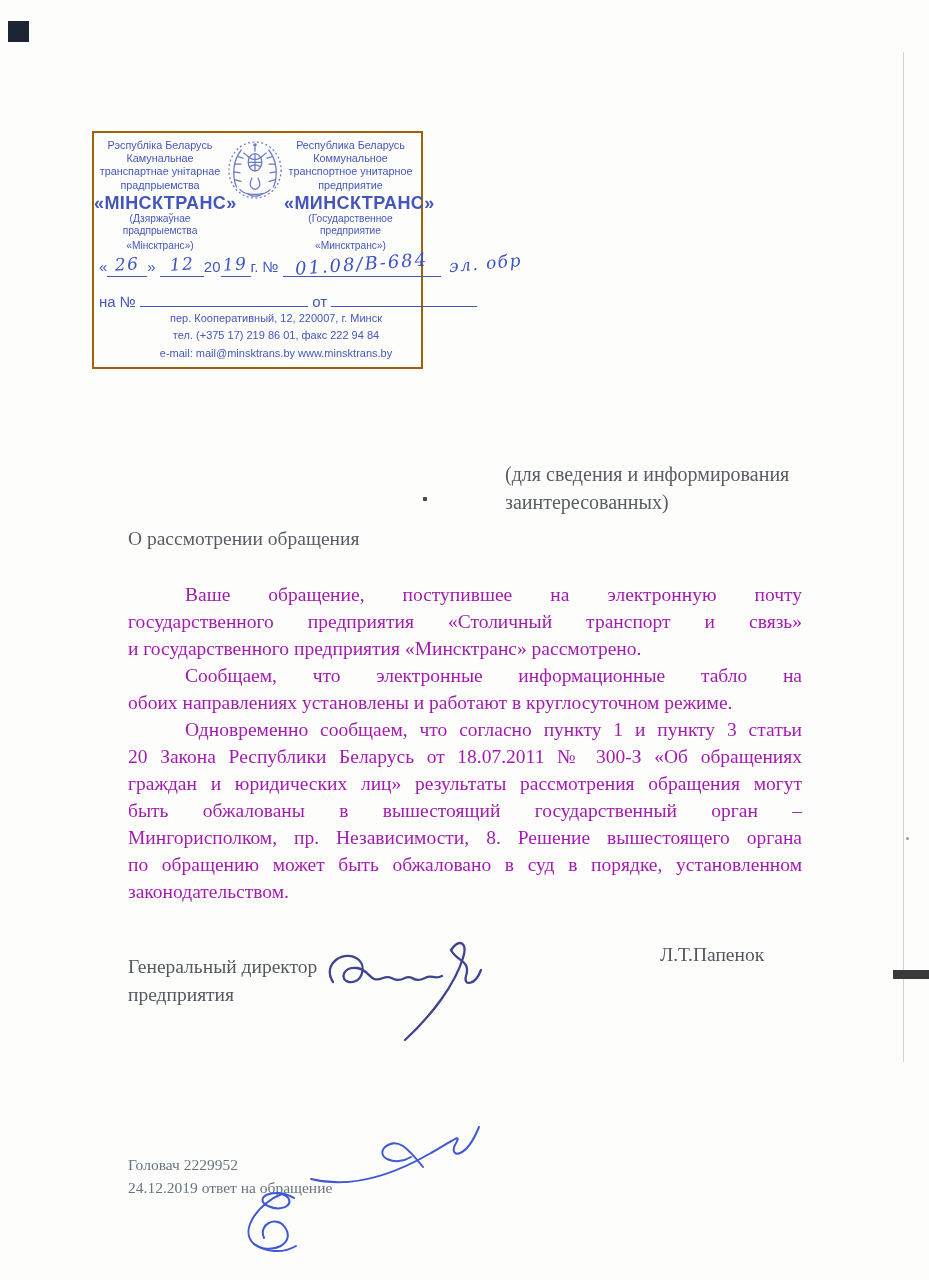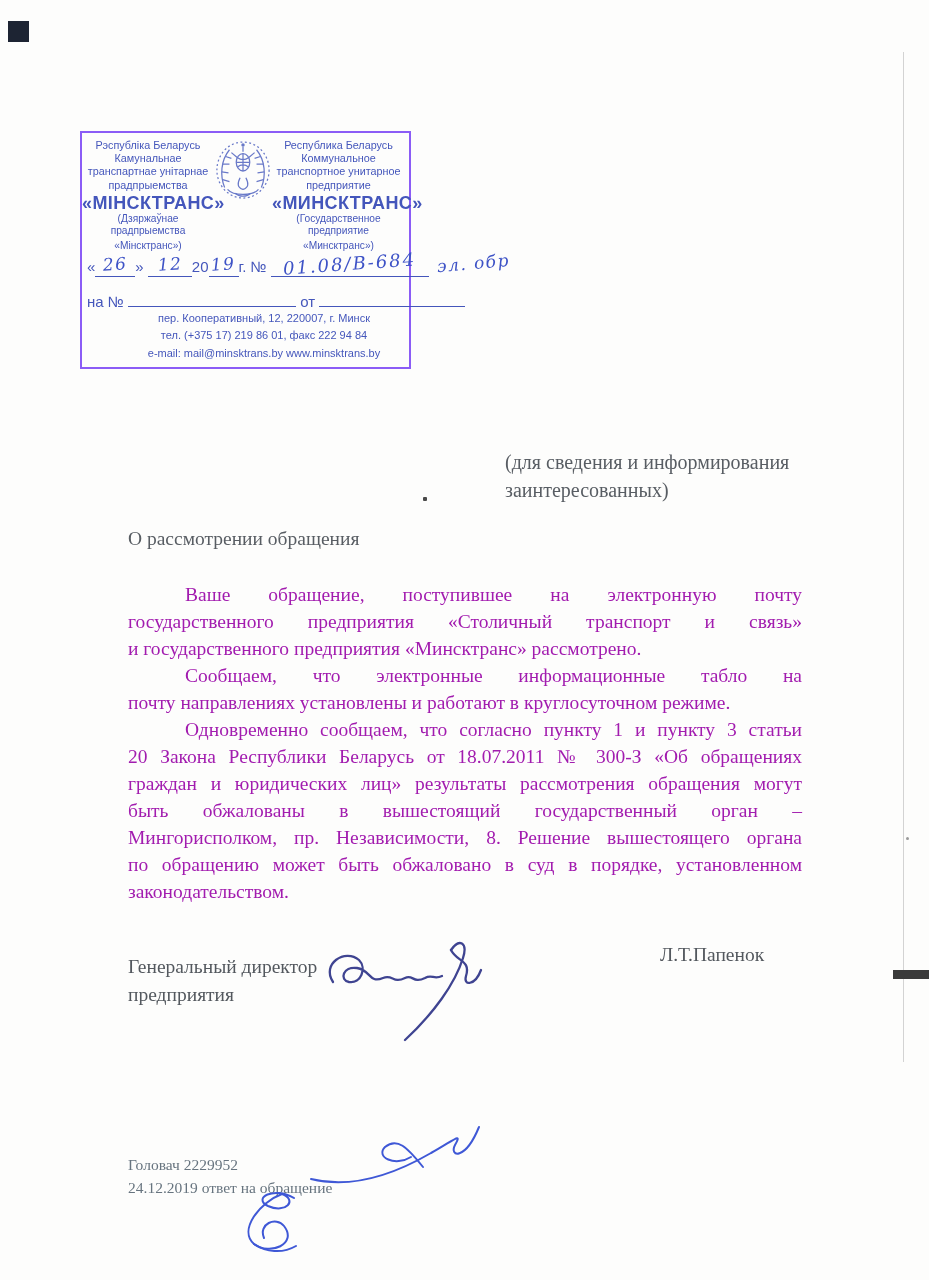--- a/index.html
+++ b/index.html
@@ -3,22 +3,22 @@
 <meta charset="utf-8">
 <style>
   html,body { margin:0; padding:0; background:#e8e8e8; }
   .page {
     position:relative; width:929px; height:1280px; margin:0 auto;
     background:#fdfdfc; overflow:hidden;
     font-family:"Liberation Serif", serif; color:#53585e;
   }
   
   .stamp {
-    position:absolute; left:80px; top:131px; width:327px; height:234px;
-    border:2px solid #8b5cf6; color:#4456bb;
+    position:absolute; left:92px; top:131px; width:327px; height:234px;
+    border:2px solid #a16207; color:#4456bb;
     font-family:"Liberation Sans", sans-serif; overflow:visible;
   }
   .stamp-top { display:flex; padding-top:6px; }
   .col { text-align:center; font-size:10.8px; line-height:13.2px; }
   .col-left  { width:132px; }
   .col-right { width:133px; }
   .emblem-cell { width:58px; display:flex; justify-content:center; align-items:flex-start; }
   .org-name { font-weight:bold; font-size:18px; letter-spacing:0.4px; margin-top:3px; line-height:16px; }
   .org-sub  { font-size:10.2px; line-height:12.4px; margin-top:2px; }
   .date-row { position:absolute; left:5px; top:122px; width:430px; font-size:15px; white-space:nowrap; }
@@ -27,21 +27,21 @@
   .w38 {width:40px;} .w42 {width:44px;} .w30 {width:30px;} .w150 {width:158px;} .w170 {width:168px;} .w148 {width:146px;}
   .hand {
     font-family:"DejaVu Serif", serif; font-style:italic; color:#3d52c6;
     font-size:17px; letter-spacing:1.5px; display:inline-block;
     transform:rotate(-4deg) translateY(-2px);
   }
   .hand-big { font-size:18px; letter-spacing:2px; }
   .hand-suffix { margin-left:8px; transform:rotate(-5deg) translateY(-3px); font-size:17px; }
   .addr { position:absolute; left:0; right:0; bottom:5px; text-align:center; font-size:11px; line-height:17.5px;margin-left:37px; }
   
-  .note { position:absolute; left:505px; top:448px; font-size:20px; line-height:28px; color:#585d63; }
+  .note { position:absolute; left:505px; top:460px; font-size:20px; line-height:28px; color:#585d63; }
   .subject { position:absolute; left:128px; top:528px; font-size:19.5px; color:#585d63; }
   .body-block { position:absolute; left:128px; top:581px; width:674px; font-size:19.5px; color:#a21caf; }
   .bl { height:27px; line-height:27px; white-space:nowrap; }
   .jl { text-align:justify; text-align-last:justify; white-space:normal; }
   .ll { text-align:left; }
   .ind { text-indent:57px; }
   .signoff { position:absolute; left:128px; top:953px; font-size:19.5px; line-height:28px; color:#53585e; }
   .dir-name { position:absolute; left:660px; top:944px; font-size:19.5px; color:#53585e; }
   
   .footer { position:absolute; left:128px; top:1153px; font-size:15.5px; line-height:23px; color:#67747f; }
@@ -130,21 +130,21 @@
     <div>заинтересованных)</div>
   </div>
 
   <div class="subject">О рассмотрении обращения</div>
 
   <div class="body-block">
     <div class="bl jl ind">Ваше обращение, поступившее на электронную почту</div>
     <div class="bl jl">государственного предприятия «Столичный транспорт и связь»</div>
     <div class="bl ll">и государственного предприятия «Минсктранс» рассмотрено.</div>
     <div class="bl jl ind">Сообщаем, что электронные информационные табло на</div>
-    <div class="bl ll">почту направлениях установлены и работают в круглосуточном режиме.</div>
+    <div class="bl ll">обоих направлениях установлены и работают в круглосуточном режиме.</div>
     <div class="bl jl ind">Одновременно сообщаем, что согласно пункту 1 и пункту 3 статьи</div>
     <div class="bl jl">20 Закона Республики Беларусь от 18.07.2011 № 300-З «Об обращениях</div>
     <div class="bl jl">граждан и юридических лиц» результаты рассмотрения обращения могут</div>
     <div class="bl jl">быть обжалованы в вышестоящий государственный орган –</div>
     <div class="bl jl">Мингорисполком, пр. Независимости, 8. Решение вышестоящего органа</div>
     <div class="bl jl">по обращению может быть обжаловано в суд в порядке, установленном</div>
     <div class="bl ll">законодательством.</div>
   </div>
 
   <div class="signoff">

